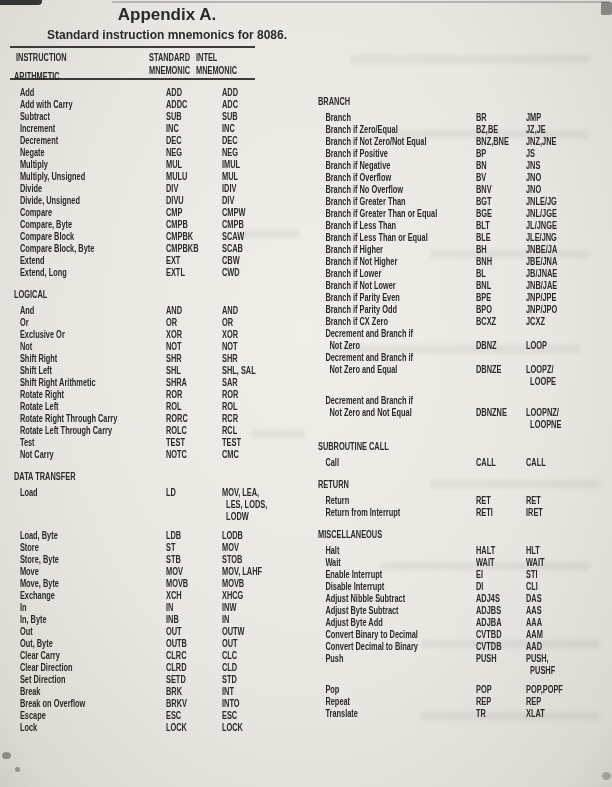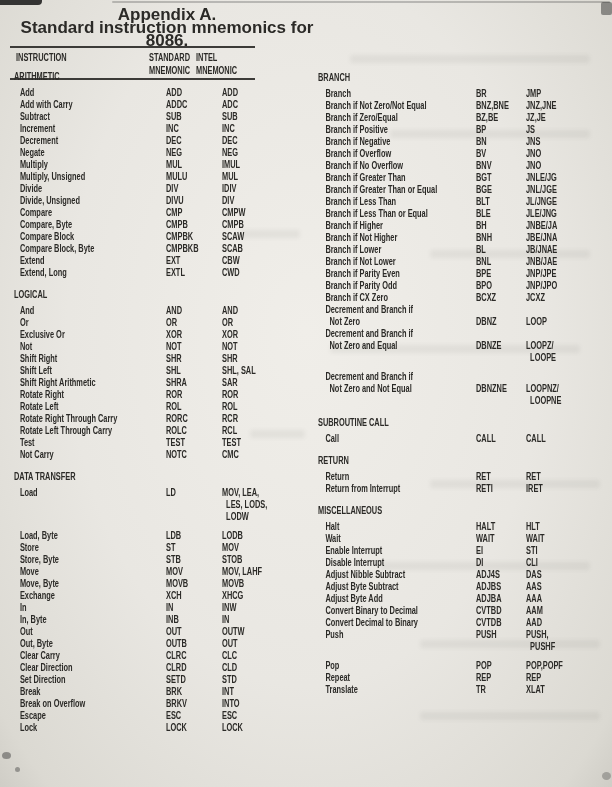--- a/index.html
+++ b/index.html
@@ -7,34 +7,34 @@
     width:612px;height:787px;position:relative;overflow:hidden;
     background:radial-gradient(ellipse at 50% 42%, #f0eee9 0%, #e9e7e2 55%, #dbd9d2 92%, #cfcdc6 100%);
     font-family:"Liberation Sans","DejaVu Sans",sans-serif;
   }
   .page{position:absolute;inset:0;}
   .artifact{position:absolute;z-index:1;}
   .bleed{position:absolute;z-index:1;background:#4a4a44;opacity:.07;filter:blur(2px);border-radius:3px;}
   .content{position:absolute;inset:0;z-index:2;color:var(--ink,#2b2a27);}
   .title-block{position:absolute;left:17px;top:8px;width:300px;text-align:center;font-weight:700;}
   .t1{font-size:17px;line-height:13px;}
-  .t2{font-size:17px;line-height:13px;}
+  .t2{font-size:12px;line-height:13px;margin-top:8px;}
   .rule{position:absolute;left:10px;width:245px;height:1.5px;background:#3c3b38;}
   .rule-top{top:46px;}
   .rule-bottom{top:78px;}
   .colhead{
     position:absolute;top:52px;font-size:10px;font-weight:700;line-height:12.5px;
     white-space:pre;transform:scaleX(.74);transform-origin:0 0;
   }
   .ch-instruction{left:16px;}
   .ch-standard{left:149px;}
   .ch-intel{left:196px;}
   .table{position:absolute;font-size:10px;font-weight:700;}
   .table-left{left:14px;top:71px;width:296px;}
-  .table-right{left:318px;top:72px;width:294px;}
+  .table-right{left:318px;top:96px;width:294px;}
   .section-title{
     font-size:10px;font-weight:700;line-height:12px;margin:10px 0 4px 0;
     white-space:pre;transform:scaleX(.74);transform-origin:0 0;
   }
   .section-title:first-child{margin-top:0;}
   .row{display:grid;}
   .table-left .row{grid-template-columns:152px 56px 1fr;}
   .table-right .row{grid-template-columns:158px 50px 1fr;}
   .row.gap{margin-top:7px;}
   .cell{
@@ -330,28 +330,28 @@
         </div>
       </div>
     <div class="table table-right">
         <div class="section-title">BRANCH</div>
         <div class="row">
           <div class="cell c0">Branch</div>
           <div class="cell c1">BR</div>
           <div class="cell c2">JMP</div>
         </div>
         <div class="row">
+          <div class="cell c0">Branch if Zero/Equal</div>
+          <div class="cell c1">BZ,BE</div>
+          <div class="cell c2">JZ,JE</div>
+        </div>
+        <div class="row">
           <div class="cell c0">Branch if Not Zero/Not Equal</div>
           <div class="cell c1">BNZ,BNE</div>
           <div class="cell c2">JNZ,JNE</div>
-        </div>
-        <div class="row">
-          <div class="cell c0">Branch if Zero/Equal</div>
-          <div class="cell c1">BZ,BE</div>
-          <div class="cell c2">JZ,JE</div>
         </div>
         <div class="row">
           <div class="cell c0">Branch if Positive</div>
           <div class="cell c1">BP</div>
           <div class="cell c2">JS</div>
         </div>
         <div class="row">
           <div class="cell c0">Branch if Negative</div>
           <div class="cell c1">BN</div>
           <div class="cell c2">JNS</div>

